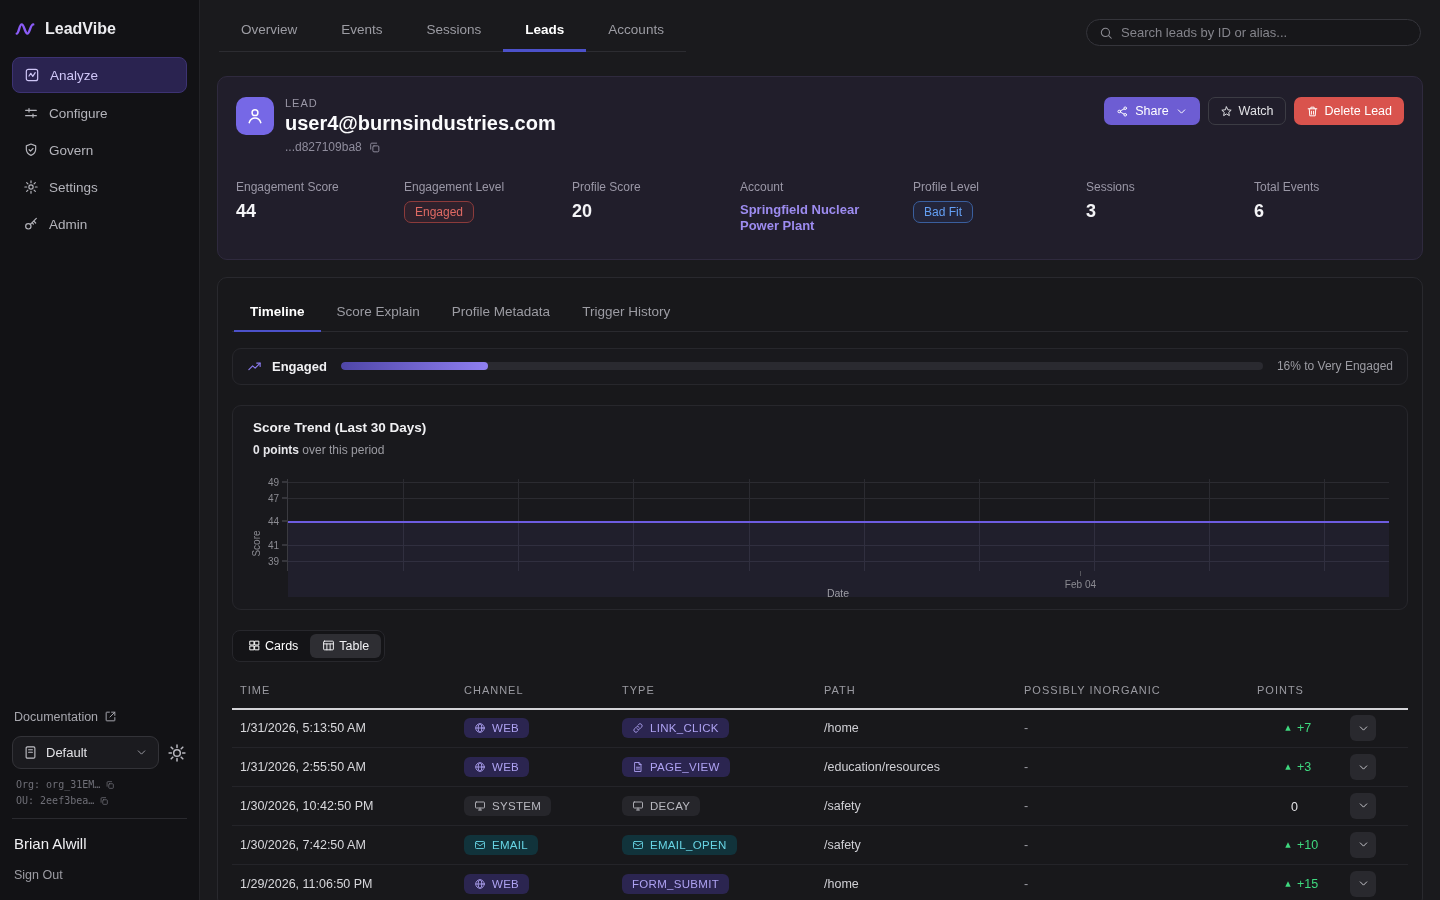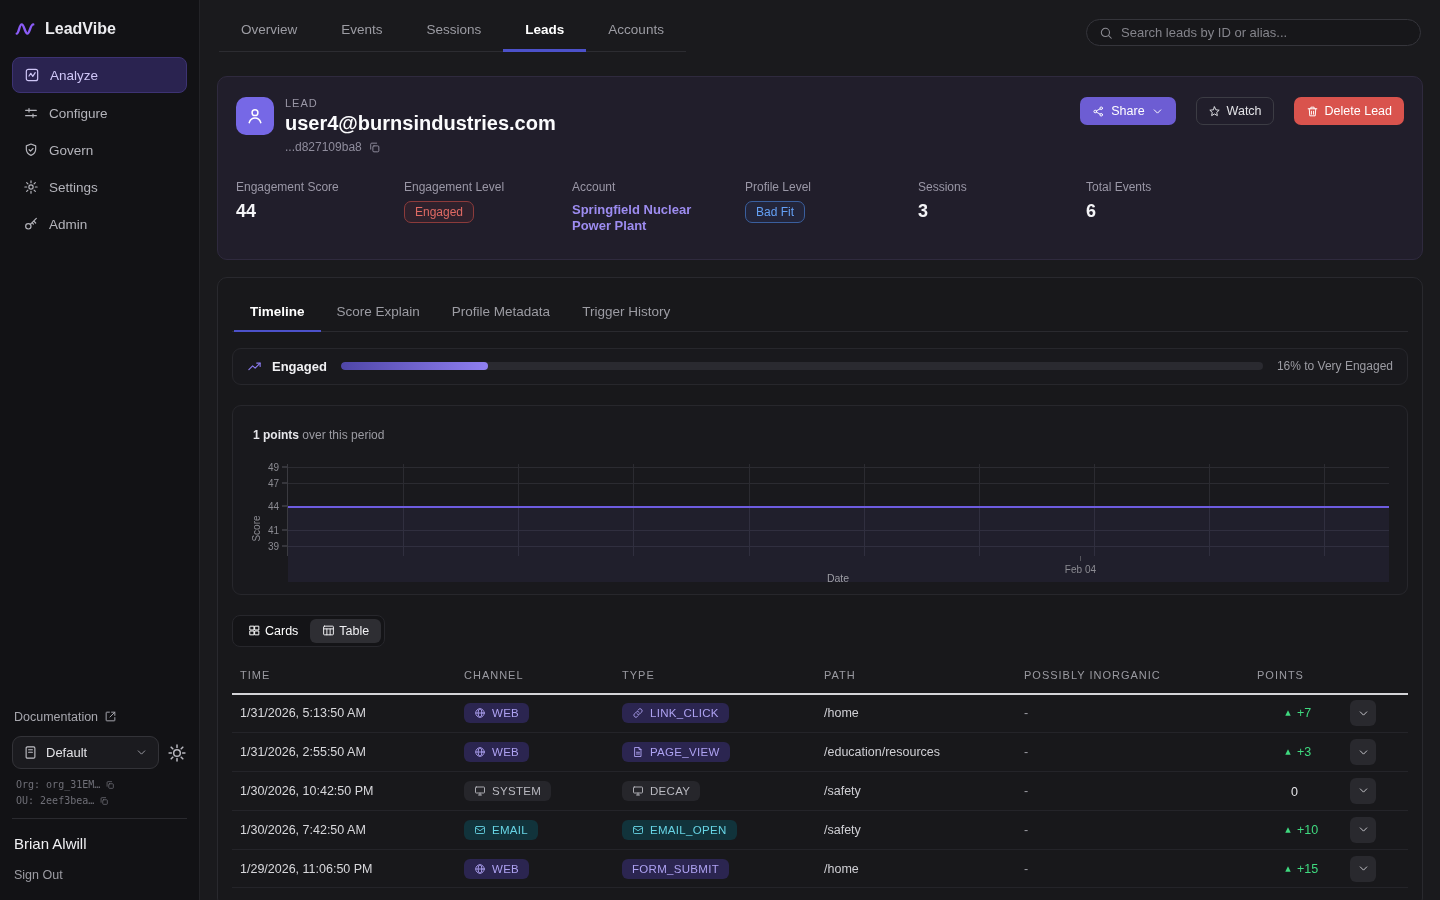--- a/index.html
+++ b/index.html
@@ -45,21 +45,21 @@
   
   .lead-card { background:#211e2b; border:1px solid #2f2a3e; border-radius:10px; padding:20px 18px 24px 18px; }
   .lead-top { display:flex; align-items:flex-start; }
   .avatar { width:38px; height:38px; border-radius:10px; background:#7668e6; display:flex; align-items:center; justify-content:center; color:#fff; flex-shrink:0; }
   .avatar .icon { width:20px; height:20px; }
   .lead-id-block { margin-left:11px; }
   .lead-kicker { font-size:11px; letter-spacing:1px; color:#9a97a6; }
   .lead-email { font-size:20px; font-weight:bold; color:#fbfbfd; margin-top:3px; }
   .lead-hash { display:flex; align-items:center; gap:6px; font-size:12px; color:#8f8c9c; margin-top:5px; }
   .lead-hash .icon { width:13px; height:13px; cursor:pointer; }
-  .lead-actions { margin-left:auto; display:flex; gap:20px; }
+  .lead-actions { margin-left:auto; display:flex; gap:8px; }
   .btn { display:inline-flex; align-items:center; gap:6px; font-size:12.5px; border-radius:7px; padding:6px 11px; cursor:pointer; border:1px solid transparent; }
   .btn .icon { width:13px; height:13px; }
   .btn-share { background:#6d5dd3; color:#fff; }
   .btn-watch { background:transparent; border-color:#3c3c44; color:#e2e2e6; }
   .btn-delete { background:#d9534d; color:#fff; }
   .stats-row { display:flex; margin-top:26px; }
   .stat { width:168px; flex-shrink:0; }
   .stat.wide { width:173px; }
   .stat-label { font-size:12px; color:#9a97a6; }
   .stat-value { font-size:18px; font-weight:bold; color:#f4f4f7; margin-top:7px; }
@@ -335,20 +335,24 @@
         </div>
         <div class="stats-row">
           <div class="stat">
             <div class="stat-label">Engagement Score</div>
             <div class="stat-value">44</div>
           </div>
           <div class="stat">
             <div class="stat-label">Engagement Level</div>
             <div class="stat-badge badge-red">Engaged</div>
           </div>
+          <div class="stat">
+            <div class="stat-label">Profile Score</div>
+            <div class="stat-value">20</div>
+          </div>
           <div class="stat wide">
             <div class="stat-label">Account</div>
             <div class="stat-link">Springfield Nuclear Power Plant</div>
           </div>
           <div class="stat wide">
             <div class="stat-label">Profile Level</div>
             <div class="stat-badge badge-blue">Bad Fit</div>
           </div>
           <div class="stat">
             <div class="stat-label">Sessions</div>
@@ -377,21 +381,22 @@
               </svg>
             </span>
           <span class="engage-label">Engaged</span>
           <div class="bar-track">
             <div class="bar-fill" id="engage-fill" style="width: 16%;"></div>
           </div>
           <span class="engage-right">16% to Very Engaged</span>
         </div>
 
         <div class="chart-card">
-          <div class="chart-sub"><b>1 points</b><span> over this period</span></div>
+          <div class="chart-title">Score Trend (Last 30 Days)</div>
+          <div class="chart-sub"><b>0 points</b><span> over this period</span></div>
           <div class="chart-wrap">
             <div class="ylab">
                 <span>Score</span>
               </div>
             <div class="yticks" id="yticks">
                 <div class="ytick" style="top:3.448275862068953%">
                   <span>49</span>
                   <i></i>
                 </div>
                 <div class="ytick" style="top:20.68965517241378%">

